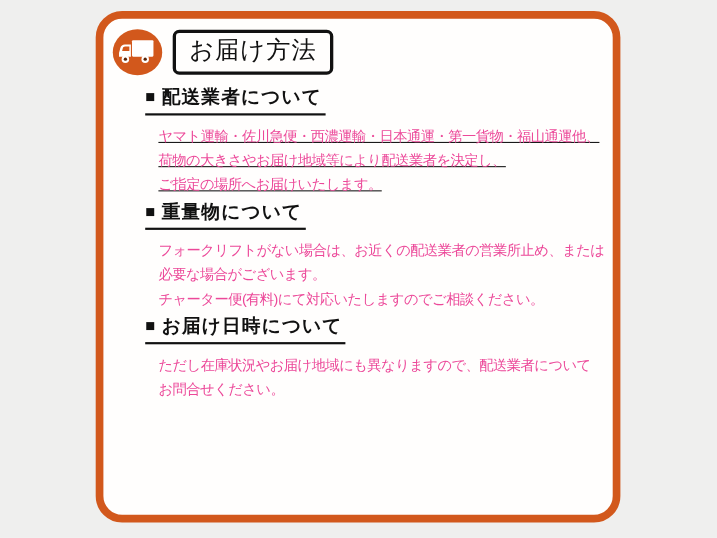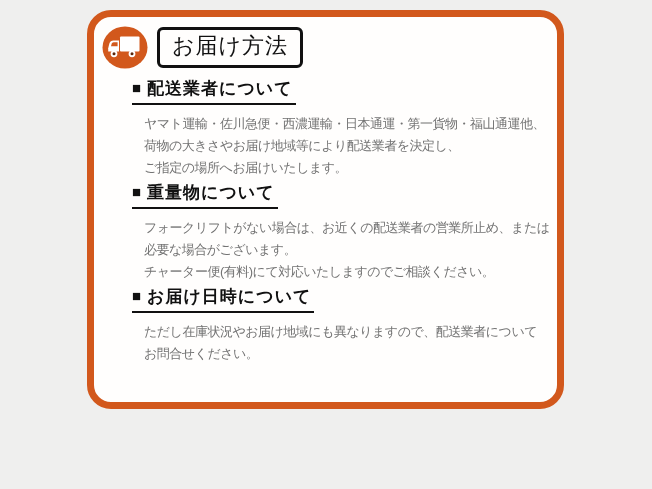--- a/index.html
+++ b/index.html
@@ -9,21 +9,21 @@
     position: relative;
     font-family: "Liberation Sans", sans-serif;
     color: #1a1a1a;
     overflow: hidden;
   }
   .panel {
     position: absolute;
     left: 87px;
     top: 10px;
     width: 477px;
-    height: 399px;
+    height: 465px;
     background: #fffefd;
     border: 7px solid #d2581c;
     border-radius: 24px;
     overflow: hidden;
   }
   .panel-header {
     display: flex;
     align-items: center;
     gap: 9px;
     margin: 9px 0 0 8px;
@@ -42,42 +42,42 @@
     font-size: 22px;
     font-weight: 500;
     letter-spacing: 1px;
     color: #111;
     line-height: 1.3;
   }
   .sections {
     margin: 8px 6px 0 38px;
   }
   .section { margin-top: 2px; }
-  .section:first-child { margin-top: 8px; }
+  .section:first-child { margin-top: 8px; text-decoration: underline; }
   .sec-heading {
     display: inline-block;
     font-size: 17px;
     font-weight: bold;
     letter-spacing: 1px;
     color: #111;
     border-bottom: 2px solid #111;
     padding: 0 3px 3px 0;
   }
   .bullet {
     font-size: 15px;
     margin-right: 5px;
     position: relative;
     top: -1px;
   }
   .sec-body {
     margin: 8px 0 0 12px;
     font-size: 13px;
     letter-spacing: -0.5px;
     line-height: 22px;
-    color: #737373;
+    color: #ec4899;
   }
   .line { display: block; white-space: nowrap; }
 </style>
 </head>
 <body>
 
 <div class="panel">
 
   <div class="panel-header">
     <svg class="truck-badge" viewBox="0 0 46 43" aria-hidden="true">

